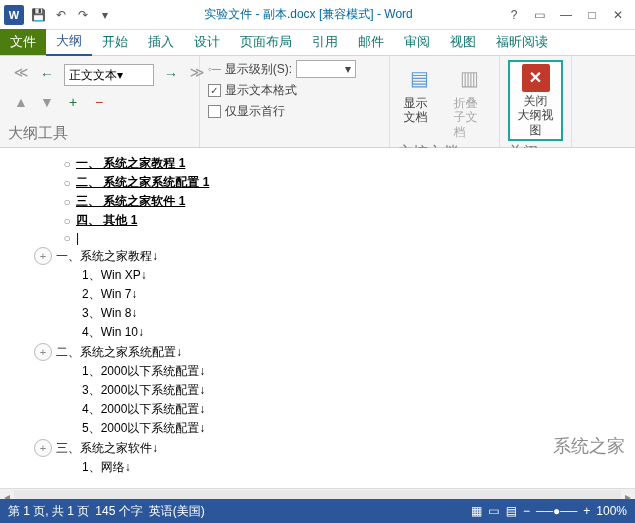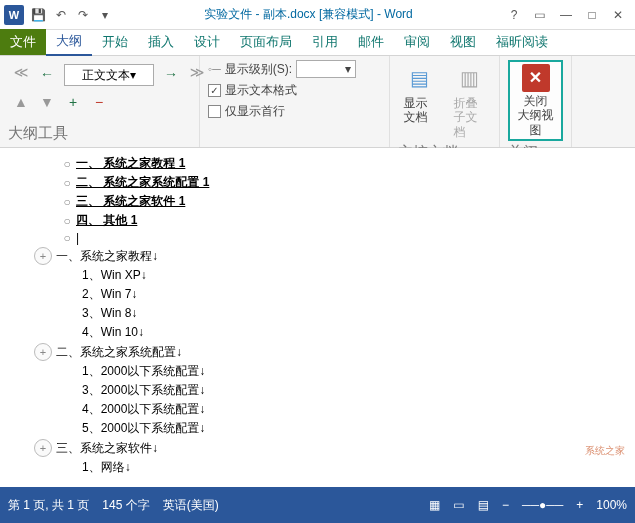--- a/index.html
+++ b/index.html
@@ -14,39 +14,39 @@
 .tab.file{background:#4d7c0f;color:#fff}
 .tab.active{color:#2b579a;border-bottom:2px solid #2b579a;margin-bottom:-1px}
 .ribbon{height:92px;background:#f5f5f5;border-bottom:1px solid #d4d4d4;display:flex}
 .rgroup{border-right:1px solid #e0e0e0;padding:4px 8px;display:flex;flex-direction:column;min-width:0}
 .rgroup-body{flex:1;display:flex;align-items:flex-start;gap:6px}
 .rgroup-label{text-align:left;color:#777;font-size:15px;padding-top:2px}
 .arrows{display:flex;flex-direction:column;gap:8px;padding:4px}
 .arrow-row{display:flex;gap:8px}
 .arrow-btn{color:#217346;font-size:14px;cursor:pointer;width:18px;text-align:center}
 .arrow-btn.gray{color:#999}
-.level-sel{border:1px solid #ababab;background:#fff;padding:2px 4px;width:90px;height:22px;display:flex;align-items:center;justify-content:center;cursor:pointer}
+.level-sel{border:1px solid #ababab;background:#fff;padding:2px 4px;width:90px;height:22px;display:flex;align-items:center;justify-content:flex-start;cursor:pointer}
 .opts{display:flex;flex-direction:column;gap:4px;font-size:12px;color:#444}
 .opt-row{display:flex;align-items:center;gap:4px}
 .show-sel{border:1px solid #ababab;background:#fff;padding:1px 4px;width:60px;height:18px;display:flex;align-items:center;justify-content:space-between;cursor:pointer;font-size:11px}
 .big-btn{display:flex;flex-direction:column;align-items:center;gap:2px;padding:2px 6px;cursor:pointer;color:#444;font-size:11px;line-height:1.2}
 .big-btn .ico{width:32px;height:32px;display:flex;align-items:center;justify-content:center;font-size:20px}
 .big-btn.hl{border:2px solid #19a89e;background:#fdfdfd}
 .close-x{width:28px;height:28px;background:#c0392b;color:#fff;display:flex;align-items:center;justify-content:center;font-size:16px;font-weight:bold;border-radius:2px}
 .doc-area{height:340px;overflow:auto;background:#fff;padding:6px 10px;position:relative}
 .ol-line{display:flex;align-items:center;padding:1px 0;font-size:14px;color:#000;font-family:SimSun}
 .ol-bullet{width:18px;text-align:center;color:#888}
 .ol-expand{width:18px;height:18px;border:1px solid #bbb;border-radius:9px;display:flex;align-items:center;justify-content:center;color:#888;font-size:11px;margin-right:4px;cursor:pointer;background:#fafafa}
 .ol-text.bold{font-weight:bold;text-decoration:underline}
 .indent1{padding-left:24px}
 .indent2{padding-left:48px}
 .indent3{padding-left:72px}
-.statusbar{position:absolute;bottom:0;left:0;right:0;height:36px;background:#2b579a;color:#fff;display:flex;align-items:center;padding:0 8px;font-size:11px;gap:13px}
+.statusbar{position:absolute;bottom:0;left:0;right:0;height:24px;background:#2b579a;color:#fff;display:flex;align-items:center;padding:0 8px;font-size:11px;gap:6px}
 .statusbar .spacer{flex:1}
-.watermark{position:absolute;right:10px;bottom:30px;color:#c2410c;font-size:10px;pointer-events:none;opacity:0.6}
+.watermark{position:absolute;right:10px;bottom:30px;color:#404040;font-size:18px;pointer-events:none;opacity:0.6}
 .scroll-h{height:16px;background:#f0f0f0;border-top:1px solid #ddd;display:flex;align-items:center}
 .scroll-h .track{flex:1;height:14px;background:#e8e8e8}
 .cb{width:13px;height:13px;border:1px solid #888;display:inline-flex;align-items:center;justify-content:center;font-size:10px;background:#fff}
 </style>
 </head>
 <body>
 
 <div class="titlebar">
   <div class="word-icon">W</div>
   <div class="qat-btn">💾</div>

